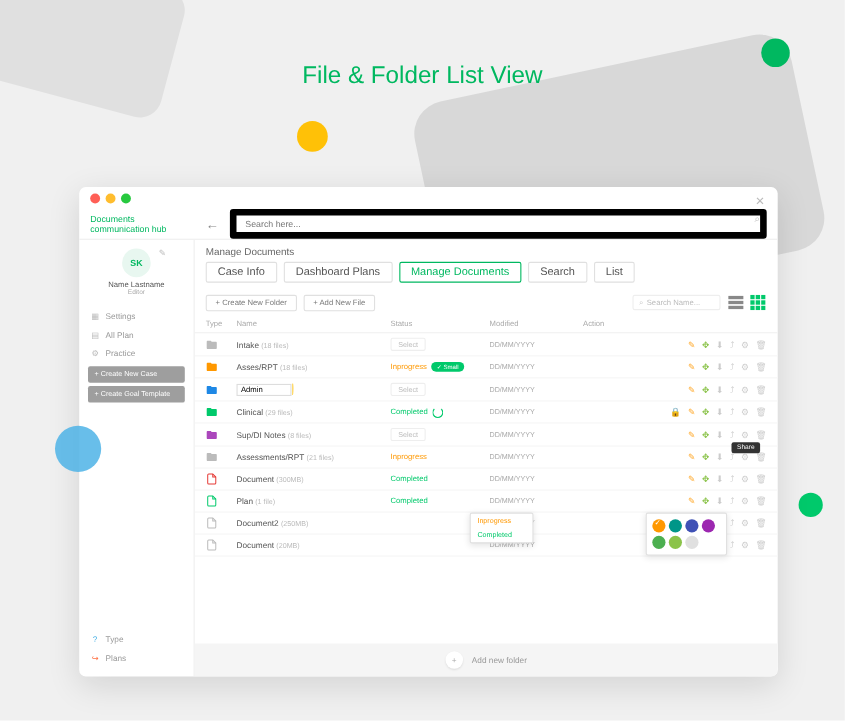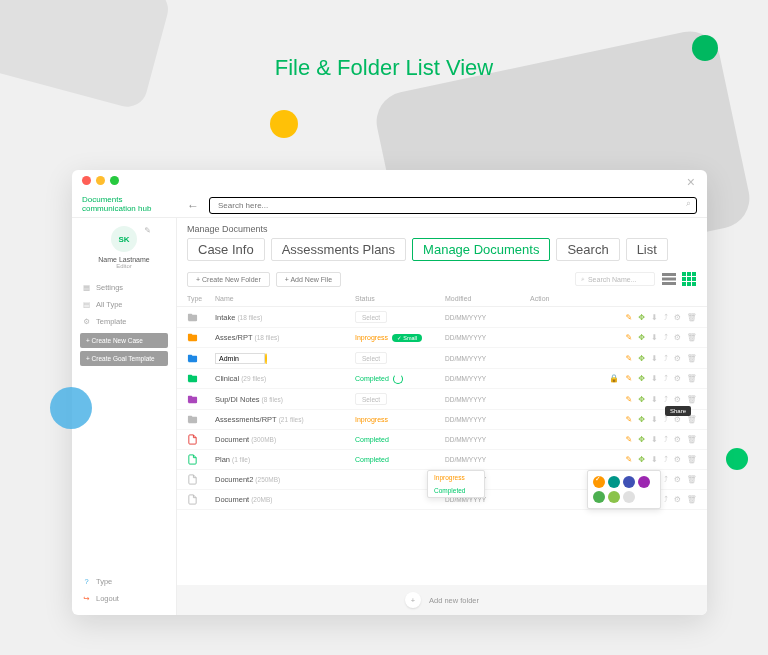--- a/index.html
+++ b/index.html
@@ -14,38 +14,38 @@
 .window{position:absolute;left:72px;top:170px;width:635px;height:445px;background:#fff;border-radius:6px;box-shadow:0 8px 30px rgba(0,0,0,.12);z-index:2;display:flex;flex-direction:column;overflow:hidden}
 .titlebar{height:20px;display:flex;align-items:center;padding:0 10px;position:relative}
 .traffic{display:flex;gap:5px}
 .traffic span{width:9px;height:9px;border-radius:50%}
 .tl-r{background:#ff5f56}.tl-y{background:#ffbd2e}.tl-g{background:#27c93f}
 .close-x{position:absolute;right:12px;top:4px;color:#bbb;font-size:14px;cursor:pointer}
 .topbar{display:flex;align-items:center;height:28px;border-bottom:1px solid #eee;padding:0 10px;gap:10px}
 .brand{color:#00b860;font-size:8px;font-weight:500;width:95px}
 .back{color:#888;font-size:12px;cursor:pointer}
 .search{flex:1;position:relative}
-.search input{width:100%;border:1px solid #000000;border-radius:3px;padding:3px 20px 3px 8px;font-size:8px;color:#888;outline:none}
+.search input{width:100%;border:6px solid #000000;border-radius:3px;padding:3px 20px 3px 8px;font-size:8px;color:#888;outline:none}
 .search .sicon{position:absolute;right:6px;top:4px;color:#bbb;font-size:9px}
 .body{display:flex;flex:1;overflow:hidden}
 .sidebar{width:105px;border-right:1px solid #eee;display:flex;flex-direction:column;align-items:center;padding:8px 0;font-size:7.5px;color:#888}
 .avatar-wrap{position:relative;margin-bottom:4px}
 .avatar{width:26px;height:26px;border-radius:50%;background:#e8f7f0;color:#00b860;display:flex;align-items:center;justify-content:center;font-size:8px;font-weight:600}
 .edit-pen{position:absolute;right:-14px;top:0;color:#bbb;font-size:8px}
 .uname{font-size:7px;color:#555;text-align:center}
 .urole{font-size:6px;color:#aaa;margin-bottom:10px}
 .nav{width:100%;padding:0 10px}
 .nav-item{display:flex;align-items:center;gap:5px;padding:4px 0;color:#999;font-size:7.5px;cursor:pointer}
 .nav-item .ni{width:9px;text-align:center;color:#bbb}
 .sb-btn{background:#9e9e9e;color:#fff;font-size:6.5px;padding:4px 6px;border-radius:2px;margin:3px 8px;width:88px;cursor:pointer;position:relative;z-index:6}
 .sb-bottom{margin-top:auto;width:100%;padding:0 10px}
 .main{flex:1;display:flex;flex-direction:column;overflow:hidden}
 .mh{padding:6px 10px 4px;font-size:9px;color:#666}
 .tabs{display:flex;gap:6px;padding:0 10px 6px}
-.tab{border:1px solid #e0e0e0;padding:3px 10px;font-size:13px;color:#555;border-radius:2px;cursor:pointer;background:#fff}
+.tab{border:1px solid #e0e0e0;padding:3px 10px;font-size:10px;color:#555;border-radius:2px;cursor:pointer;background:#fff}
 .tab.active{color:#00b860;border-color:#00b860}
 .toolbar{display:flex;align-items:center;padding:4px 10px;gap:6px}
 .tbtn{border:1px solid #e0e0e0;padding:3px 8px;font-size:7px;color:#777;border-radius:2px;cursor:pointer;background:#fff}
 .tspace{flex:1}
 .tsearch{border:1px solid #eee;border-radius:2px;padding:2px 5px;font-size:7px;color:#bbb;display:flex;align-items:center;gap:3px;width:80px}
 .view-t{display:flex;gap:4px}
 .vicn{width:16px;height:16px;display:flex;align-items:center;justify-content:center;cursor:pointer}
 .thead{display:flex;padding:4px 10px;font-size:7px;color:#aaa;border-bottom:1px solid #f0f0f0}
 .c-type{width:28px}.c-name{width:140px}.c-status{width:90px}.c-mod{width:85px}.c-act{flex:1}
 .rows{overflow-y:auto;flex:1}
@@ -119,48 +119,48 @@
       </div>
       <div class="uname">Name Lastname</div>
       <div class="urole">Editor</div>
       <div class="nav" id="nav">
           <div class="nav-item">
             <span class="ni">▦</span>
             <span>Settings</span>
           </div>
           <div class="nav-item">
             <span class="ni">▤</span>
-            <span>All Type</span>
+            <span>All Plan</span>
           </div>
           <div class="nav-item">
             <span class="ni">⚙</span>
-            <span>Template</span>
+            <span>Practice</span>
           </div>
         </div>
       <div id="sb-btns">
           <div class="sb-btn">+ Create New Case</div>
           <div class="sb-btn">+ Create Goal Template</div>
         </div>
       <div class="sb-bottom" id="sb-bottom">
           <div class="nav-item">
             <span class="ni" style="color:#4db3e6">?</span>
             <span>Type</span>
           </div>
           <div class="nav-item">
             <span class="ni" style="color:#ff7043">↪</span>
-            <span>Logout</span>
+            <span>Plans</span>
           </div>
         </div>
     </div>
 
     <div class="main">
       <div class="mh">Manage Documents</div>
       <div class="tabs" id="tabs">
           <div class="tab">Case Info</div>
-          <div class="tab">Assessments Plans</div>
+          <div class="tab">Dashboard Plans</div>
           <div class="tab active">Manage Documents</div>
           <div class="tab">Search</div>
           <div class="tab">List</div>
         </div>
       <div class="toolbar">
         <div class="tbtn">+ Create New Folder</div>
         <div class="tbtn">+ Add New File</div>
         <div class="tspace"></div>
         <div class="tsearch">
             <span>⌕</span>

